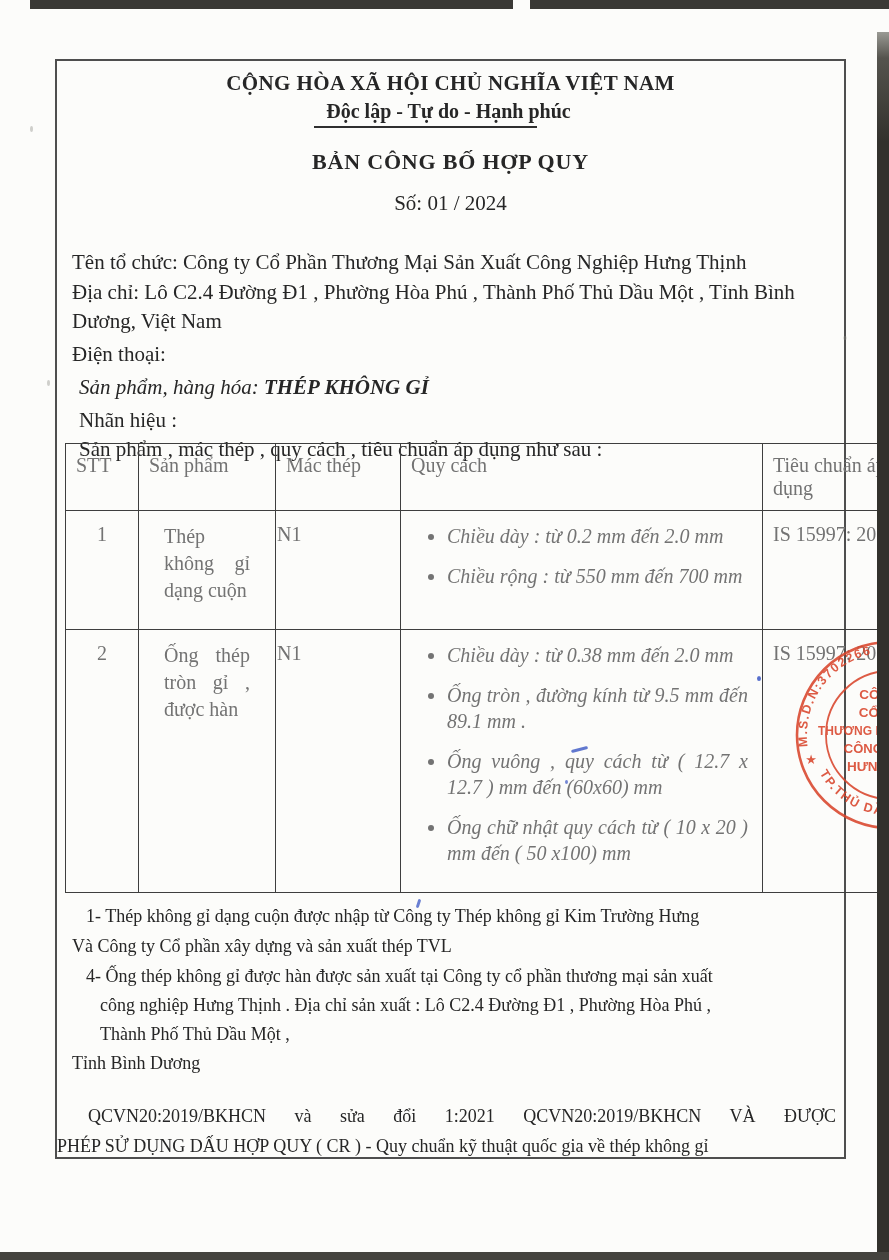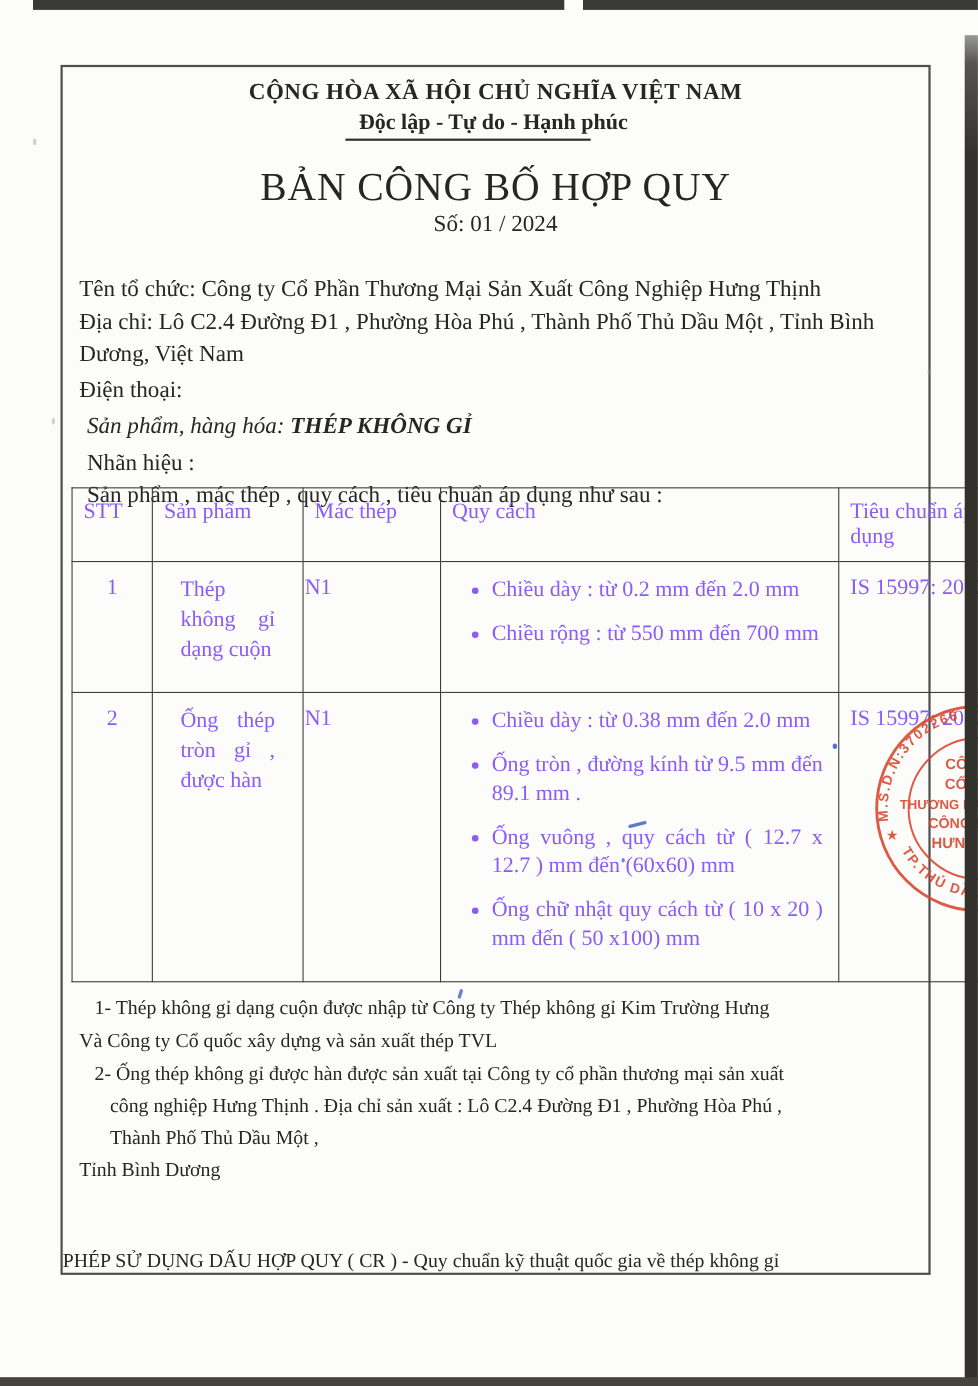--- a/index.html
+++ b/index.html
@@ -15,51 +15,51 @@
   }
   .abs{position:absolute;}
   .center-line{left:55px;width:791px;text-align:center;}
   .nation{top:71px;font-size:21px;font-weight:bold;letter-spacing:.4px;}
   .motto{top:100px;font-size:20px;font-weight:bold;}
   .motto .motto-text{position:relative;display:inline-block;padding:0 6px 3px 2px;}
   .motto .motto-text::after{
     content:"";position:absolute;left:-10px;right:40px;bottom:-2px;
     border-bottom:2.5px solid #2f2f2f;
   }
-  .doc-title{top:149px;font-size:36px;font-weight:normal;letter-spacing:.8px;}
+  .doc-title{top:149px;font-size:22px;font-weight:bold;letter-spacing:.8px;}
   .doc-number{top:191px;font-size:21px;}
   .line{font-size:21px;line-height:29px;margin-top:24px;}
   #org{left:72px;top:224px;width:766px;}
   #addr{left:72px;top:254px;width:764px;}
   #phone{left:72px;top:316px;}
   #prod{left:79px;top:349px;font-style:italic;}
   #brand{left:79px;top:382px;}
   #intro{left:79px;top:411px;}
   .bold{font-weight:bold;}
 
   table.spec{
     position:absolute;left:65px;top:443px;width:770px;
     border-collapse:collapse;table-layout:fixed;
   }
   table.spec th,table.spec td{
     border:1.8px solid #3e3e3e;vertical-align:top;
-    font-weight:normal;font-size:20px;color:#8b5cf6;
+    font-weight:normal;font-size:20px;color:#737373;
   }
   table.spec th{padding:10px 10px;text-align:left;height:24px;}
   th.c-stt,td.c-stt{width:52px;text-align:center;}
   th.c-sp,td.c-sp{width:116px;}
   th.c-mt,td.c-mt{width:104px;}
   th.c-qc,td.c-qc{width:341px;}
   th.c-tc,td.c-tc{width:157px;}
   td.c-stt{padding-top:12px;}
   td.c-sp{padding:12px 25px;text-align:justify;line-height:27px;}
   td.c-mt{text-align:left;padding-top:12px;}
   td.c-qc{padding:4px 6px 4px 0;}
   td.c-qc ul{margin:8px 0 0 0;padding-left:46px;}
-  td.c-qc li{line-height:26px;margin-bottom:14px;text-align:justify;padding-right:8px;}
+  td.c-qc li{line-height:26px;margin-bottom:14px;text-align:justify;padding-right:8px;font-style:italic;}
   td.c-tc{padding:12px 10px;}
   tr.r1 td{height:94px;}
   tr.r2 td{height:238px;}
 
   .note{font-size:18px;line-height:27px;white-space:nowrap;margin-top:44px;}
   #n1a{left:86px;top:859px;}
   #n1b{left:72px;top:889px;}
   #n2a{left:86px;top:919px;}
   #n2b{left:100px;top:948px;}
   #n2c{left:100px;top:977px;}
@@ -146,25 +146,26 @@
             <li>Ống vuông , quy cách từ ( 12.7 x 12.7 ) mm đến (60x60) mm</li>
             <li>Ống chữ nhật quy cách từ ( 10 x 20 ) mm đến ( 50 x100) mm</li>
           </ul>
         </td>
         <td class="c-tc">IS 15997: 2012</td>
       </tr>
     </tbody>
   </table>
 
   <div class="abs note" id="n1a">1-  Thép không gỉ dạng cuộn được nhập từ Công ty Thép không gỉ Kim Trường Hưng</div>
-  <div class="abs note" id="n1b">Và Công ty Cổ quốc xây dựng và sản xuất thép TVL</div>
-  <div class="abs note" id="n2a">2-  Ống thép không gỉ được hàn được sản xuất tại Công ty cổ phần thương mại sản xuất</div>
+  <div class="abs note" id="n1b">Và Công ty Cổ phần xây dựng và sản xuất thép TVL</div>
+  <div class="abs note" id="n2a">4-  Ống thép không gỉ được hàn được sản xuất tại Công ty cổ phần thương mại sản xuất</div>
   <div class="abs note" id="n2b">công nghiệp Hưng Thịnh . Địa chỉ sản xuất : Lô C2.4 Đường Đ1 , Phường Hòa Phú ,</div>
   <div class="abs note" id="n2c">Thành Phố Thủ Dầu Một ,</div>
   <div class="abs note" id="prov">Tỉnh Bình Dương</div>
+  <div class="abs note" id="q1">QCVN20:2019/BKHCN và sửa đổi 1:2021 QCVN20:2019/BKHCN VÀ ĐƯỢC</div>
   <div class="abs note" id="q2">PHÉP SỬ DỤNG DẤU HỢP QUY ( CR ) -  Quy chuẩn kỹ thuật quốc gia về thép không gỉ</div>
 
   <svg class="stamp" viewBox="0 0 240 240" font-family="Liberation Sans, DejaVu Sans, sans-serif">
     <g fill="none" stroke="#d9452c">
       <circle cx="120" cy="120" r="93" stroke-width="2.6"></circle>
       <circle cx="120" cy="120" r="64" stroke-width="1.8"></circle>
     </g>
     <defs>
       <path id="arcTop" d="M 37.8 131.6 A 83 83 0 0 1 198 91.6"></path>
       <path id="arcBot" d="M 48.7 156.3 A 80 80 0 0 0 191.3 156.3"></path>

